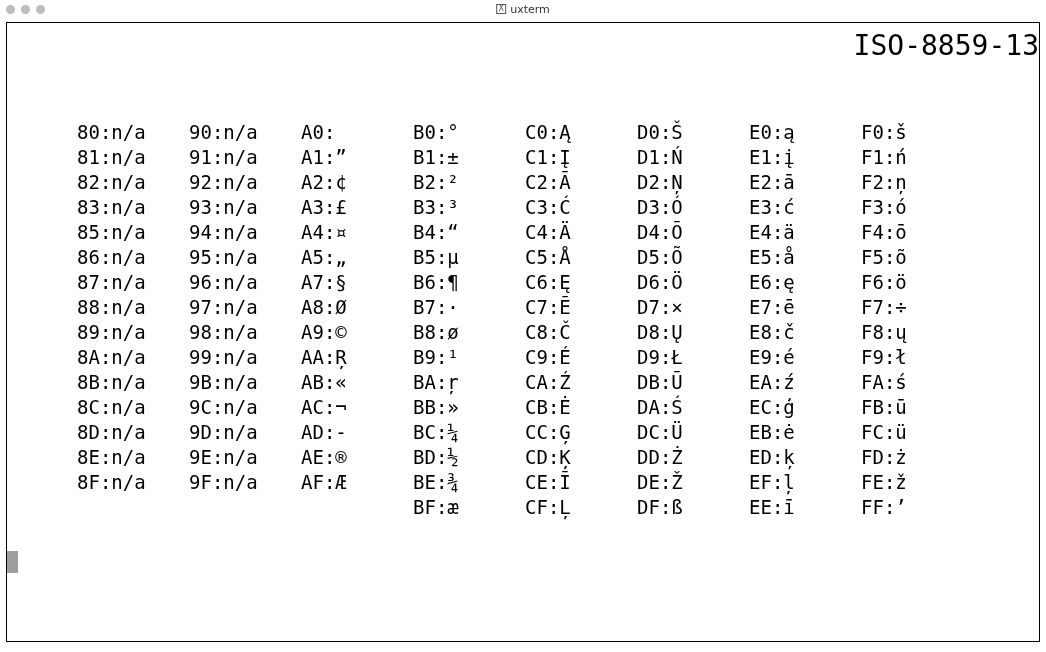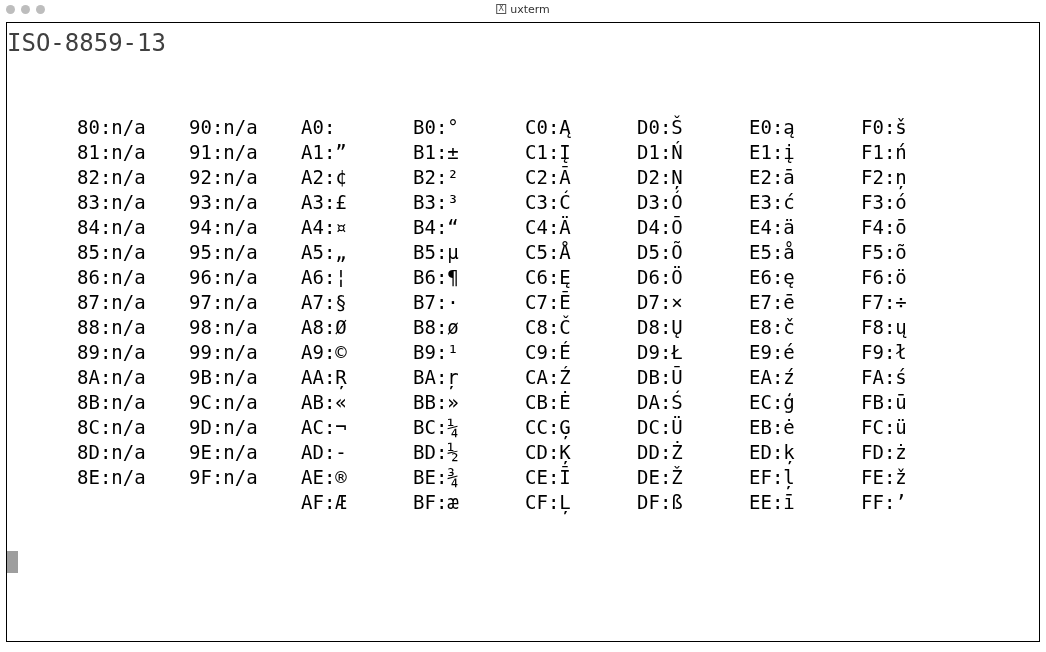--- a/index.html
+++ b/index.html
@@ -55,24 +55,24 @@
   }
   .term-frame {
     margin: 4px 6px 6px 6px;
     border: 1px solid #000;
     height: 620px;
     box-sizing: border-box;
     padding-top: 6px;
     position: relative;
   }
   .heading {
-    text-align: left;
-    font-size: 24px;
+    text-align: right;
+    font-size: 28px;
     font-family: "DejaVu Sans Mono", monospace;
-    color: #404040;
+    color: #000000;
     letter-spacing: 0;
   }
   .table-wrap {
     margin-top: 58px;
     padding-left: 70px;
   }
   .cols {
     display: flex;
     gap: 0;
   }
@@ -113,31 +113,31 @@
 <div class="term-frame">
   <div class="heading">ISO-8859-13</div>
 
   <div class="table-wrap">
     <div class="cols" id="cols">
         <div class="col">
           <div class="cell">80:n/a</div>
           <div class="cell">81:n/a</div>
           <div class="cell">82:n/a</div>
           <div class="cell">83:n/a</div>
-          <div class="cell">84:n/a</div>
           <div class="cell">85:n/a</div>
           <div class="cell">86:n/a</div>
           <div class="cell">87:n/a</div>
           <div class="cell">88:n/a</div>
           <div class="cell">89:n/a</div>
           <div class="cell">8A:n/a</div>
           <div class="cell">8B:n/a</div>
           <div class="cell">8C:n/a</div>
           <div class="cell">8D:n/a</div>
           <div class="cell">8E:n/a</div>
+          <div class="cell">8F:n/a</div>
         </div>
         <div class="col">
           <div class="cell">90:n/a</div>
           <div class="cell">91:n/a</div>
           <div class="cell">92:n/a</div>
           <div class="cell">93:n/a</div>
           <div class="cell">94:n/a</div>
           <div class="cell">95:n/a</div>
           <div class="cell">96:n/a</div>
           <div class="cell">97:n/a</div>
@@ -149,21 +149,20 @@
           <div class="cell">9E:n/a</div>
           <div class="cell">9F:n/a</div>
         </div>
         <div class="col">
           <div class="cell">A0: </div>
           <div class="cell">A1:”</div>
           <div class="cell">A2:¢</div>
           <div class="cell">A3:£</div>
           <div class="cell">A4:¤</div>
           <div class="cell">A5:„</div>
-          <div class="cell">A6:¦</div>
           <div class="cell">A7:§</div>
           <div class="cell">A8:Ø</div>
           <div class="cell">A9:©</div>
           <div class="cell">AA:Ŗ</div>
           <div class="cell">AB:«</div>
           <div class="cell">AC:¬</div>
           <div class="cell">AD:-</div>
           <div class="cell">AE:®</div>
           <div class="cell">AF:Æ</div>
         </div>

